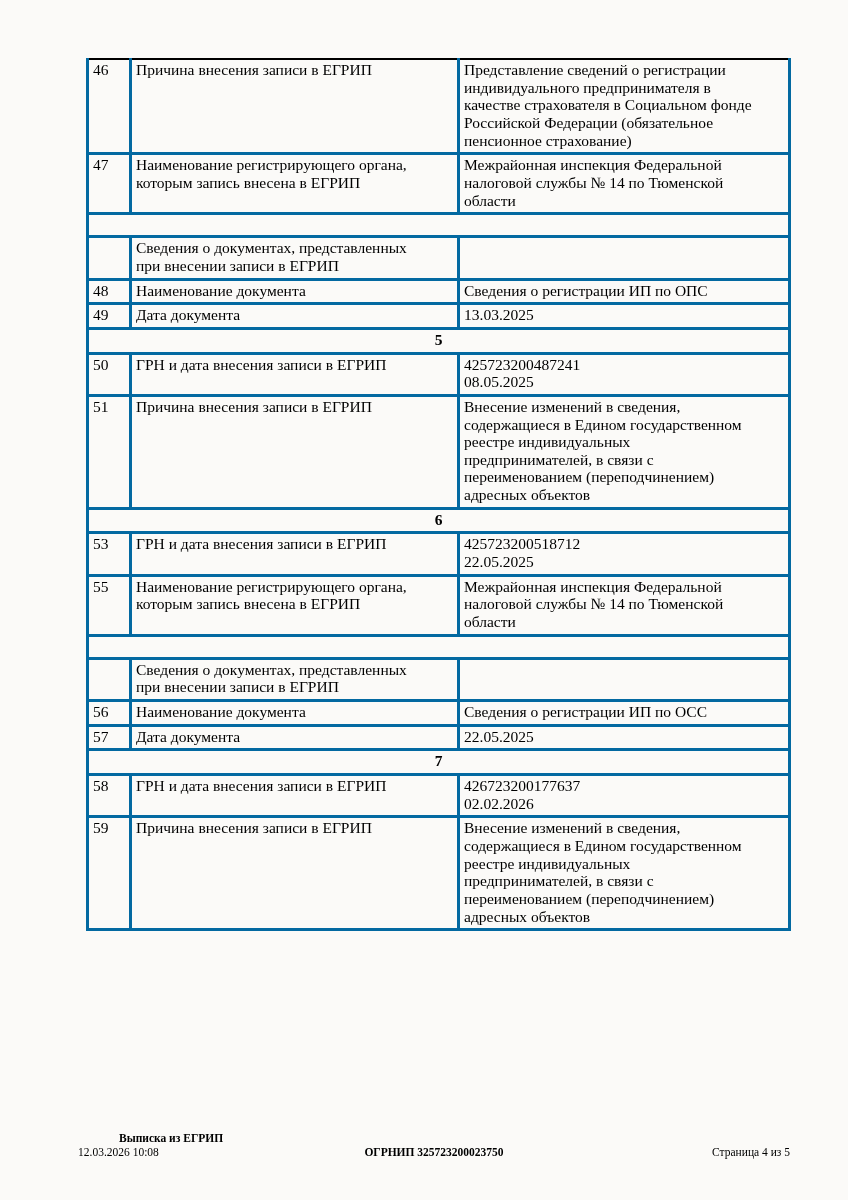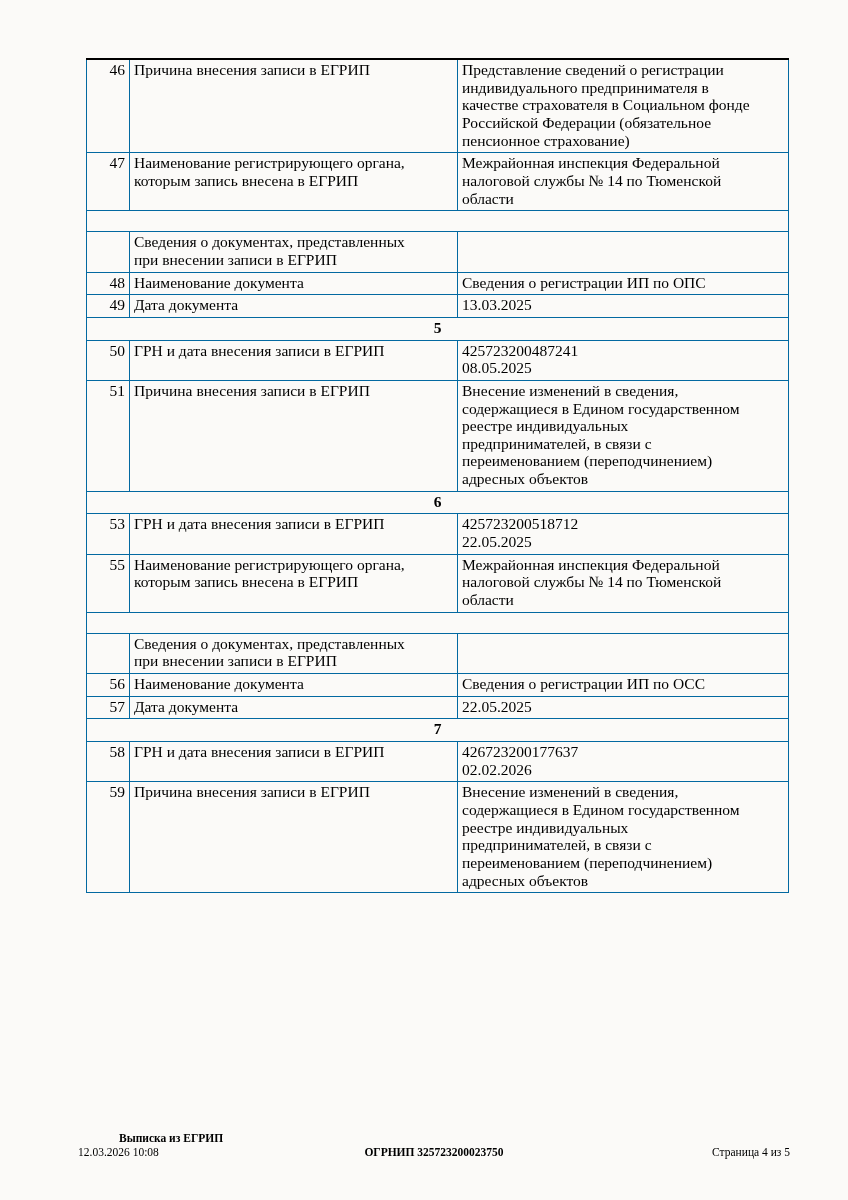--- a/index.html
+++ b/index.html
@@ -18,30 +18,30 @@
     position: absolute;
     left: 86px;
     top: 58px;
     width: 702px;
     border-collapse: collapse;
     table-layout: fixed;
     font-size: 15.5px;
     line-height: 1.14;
   }
   .doc-table td {
-    border: 1px solid #0369a1;
+    border: 3px solid #0369a1;
     padding: 1px 4px 3px 4px;
     vertical-align: top;
     overflow: hidden;
   }
   .doc-table tr:first-child td {
     border-top: 2px solid #000;
   }
   .doc-table td.num {
-    text-align: right;
+    text-align: left;
     border-radius: 6px;
   }
   .doc-table td.label,
   .doc-table td.value {
     white-space: pre-line;
   }
   .doc-table td.section {
     text-align: center;
     font-weight: bold;
   }

